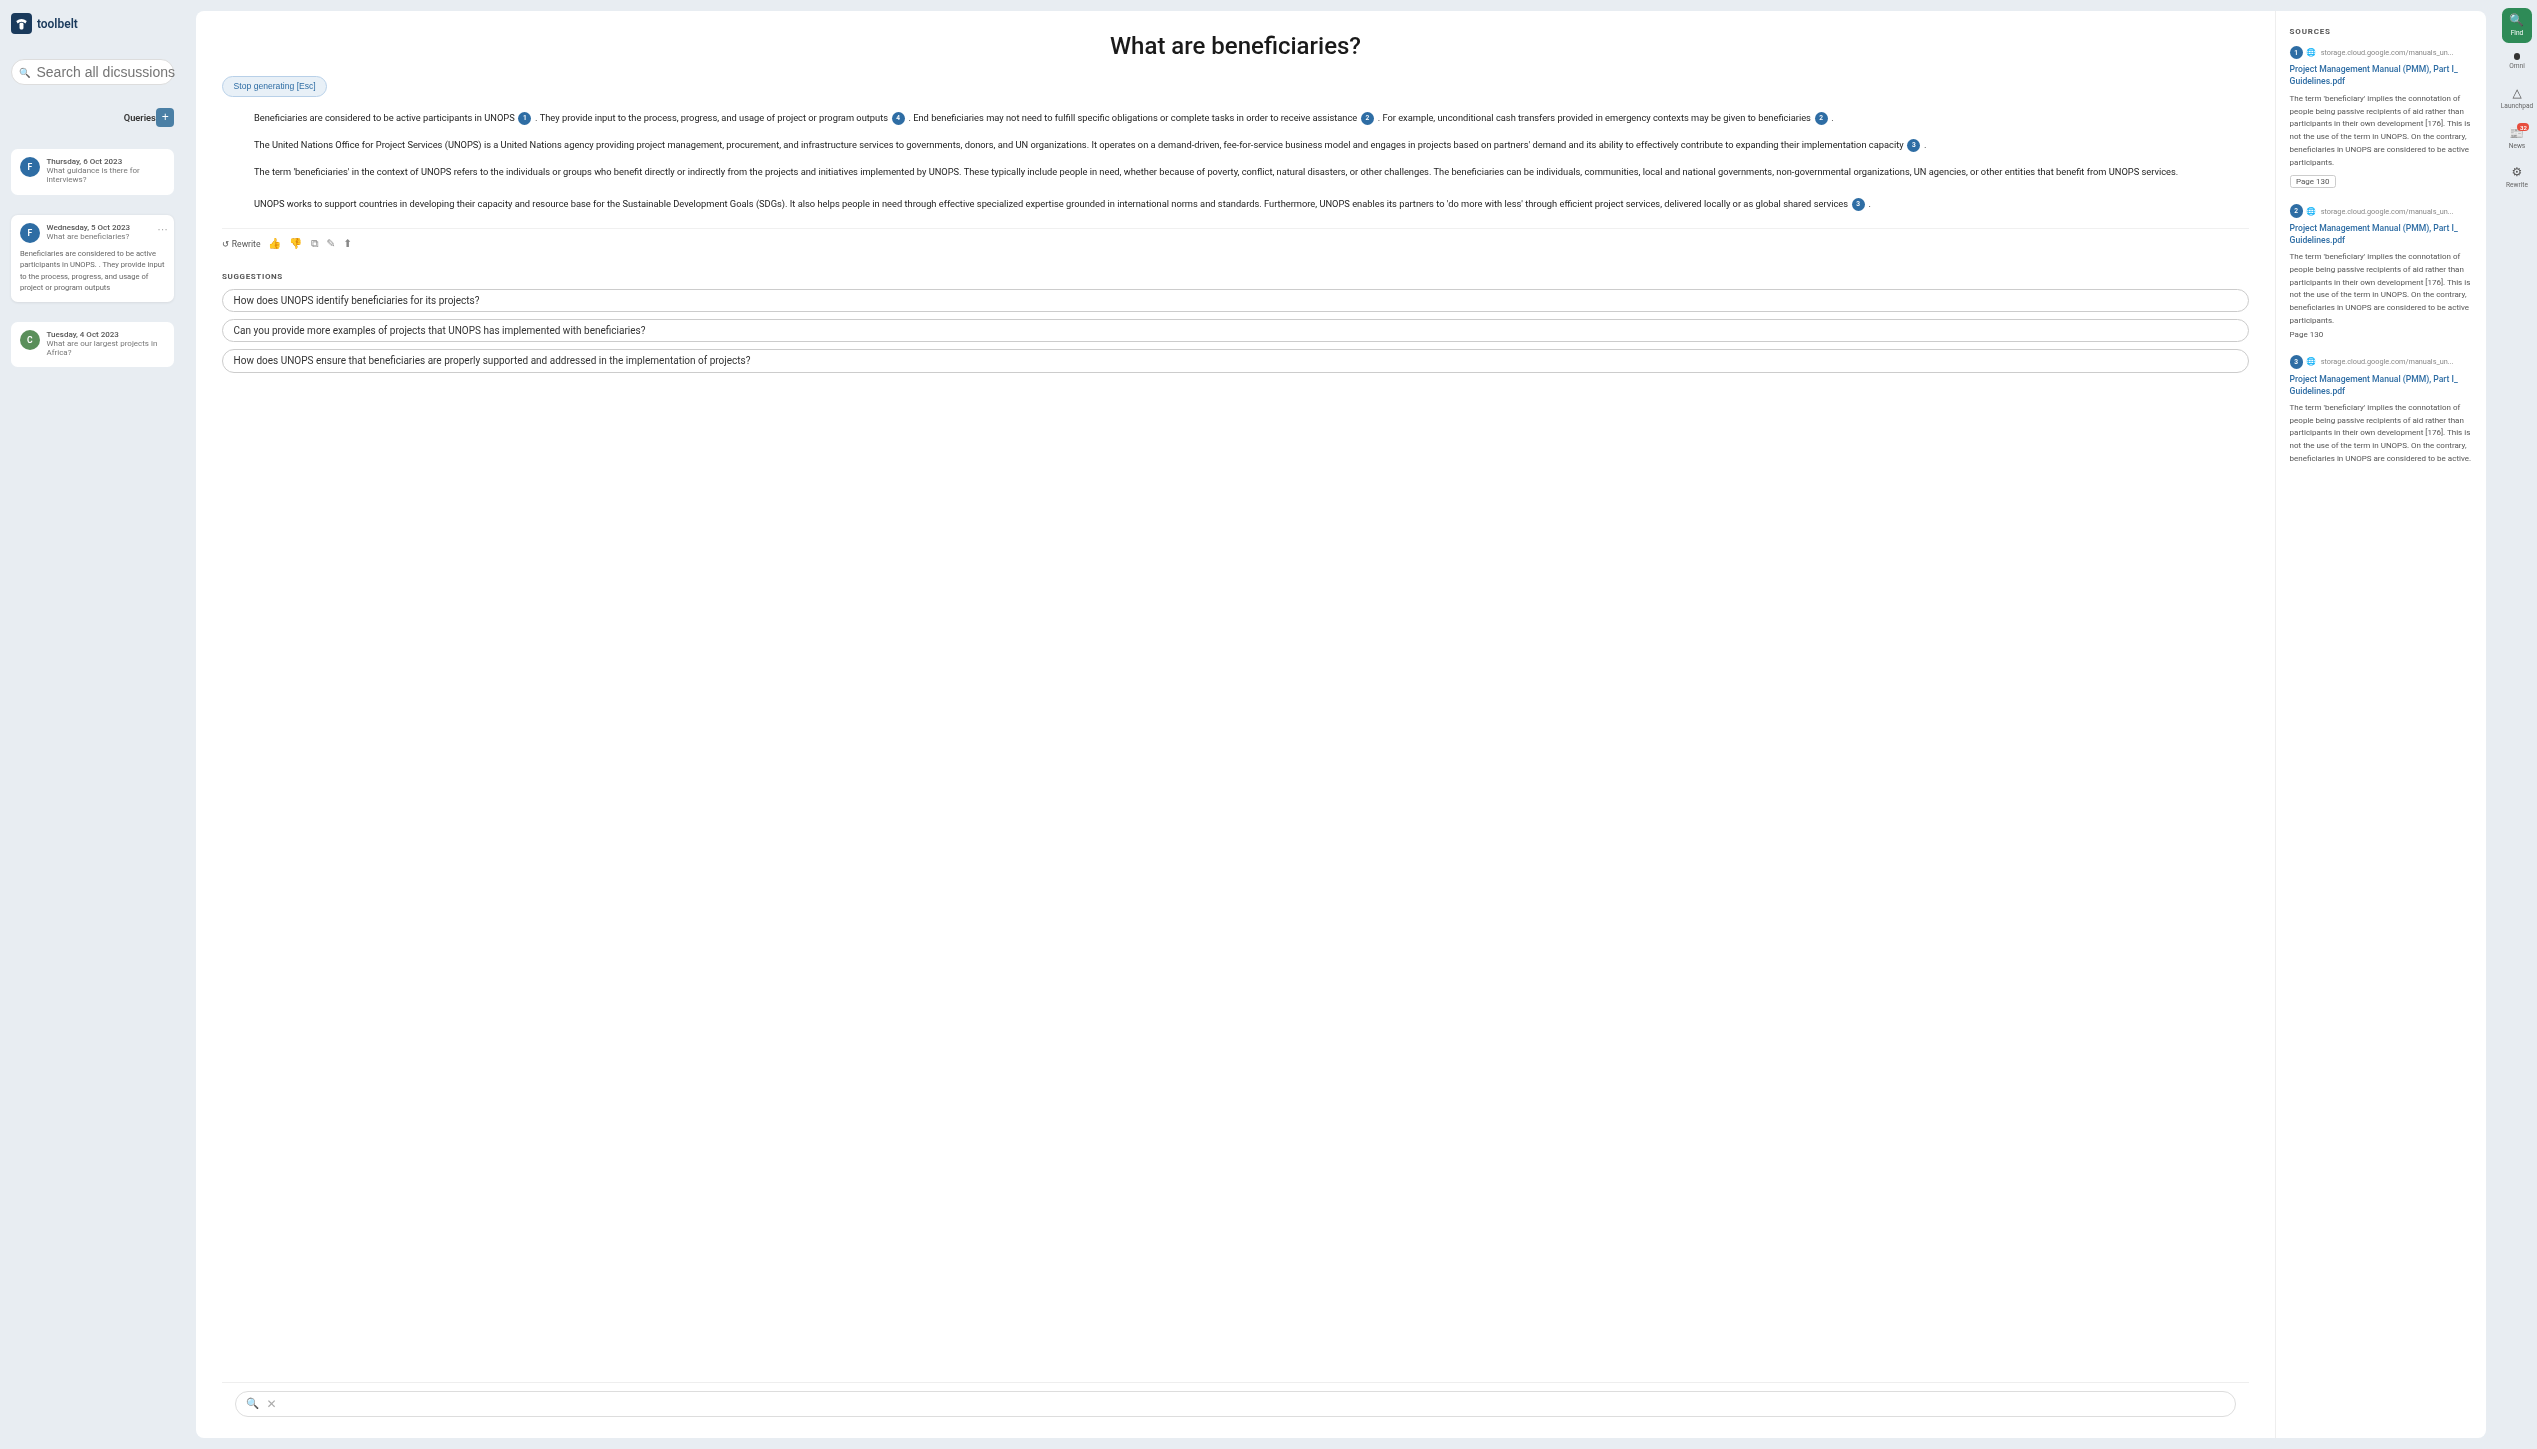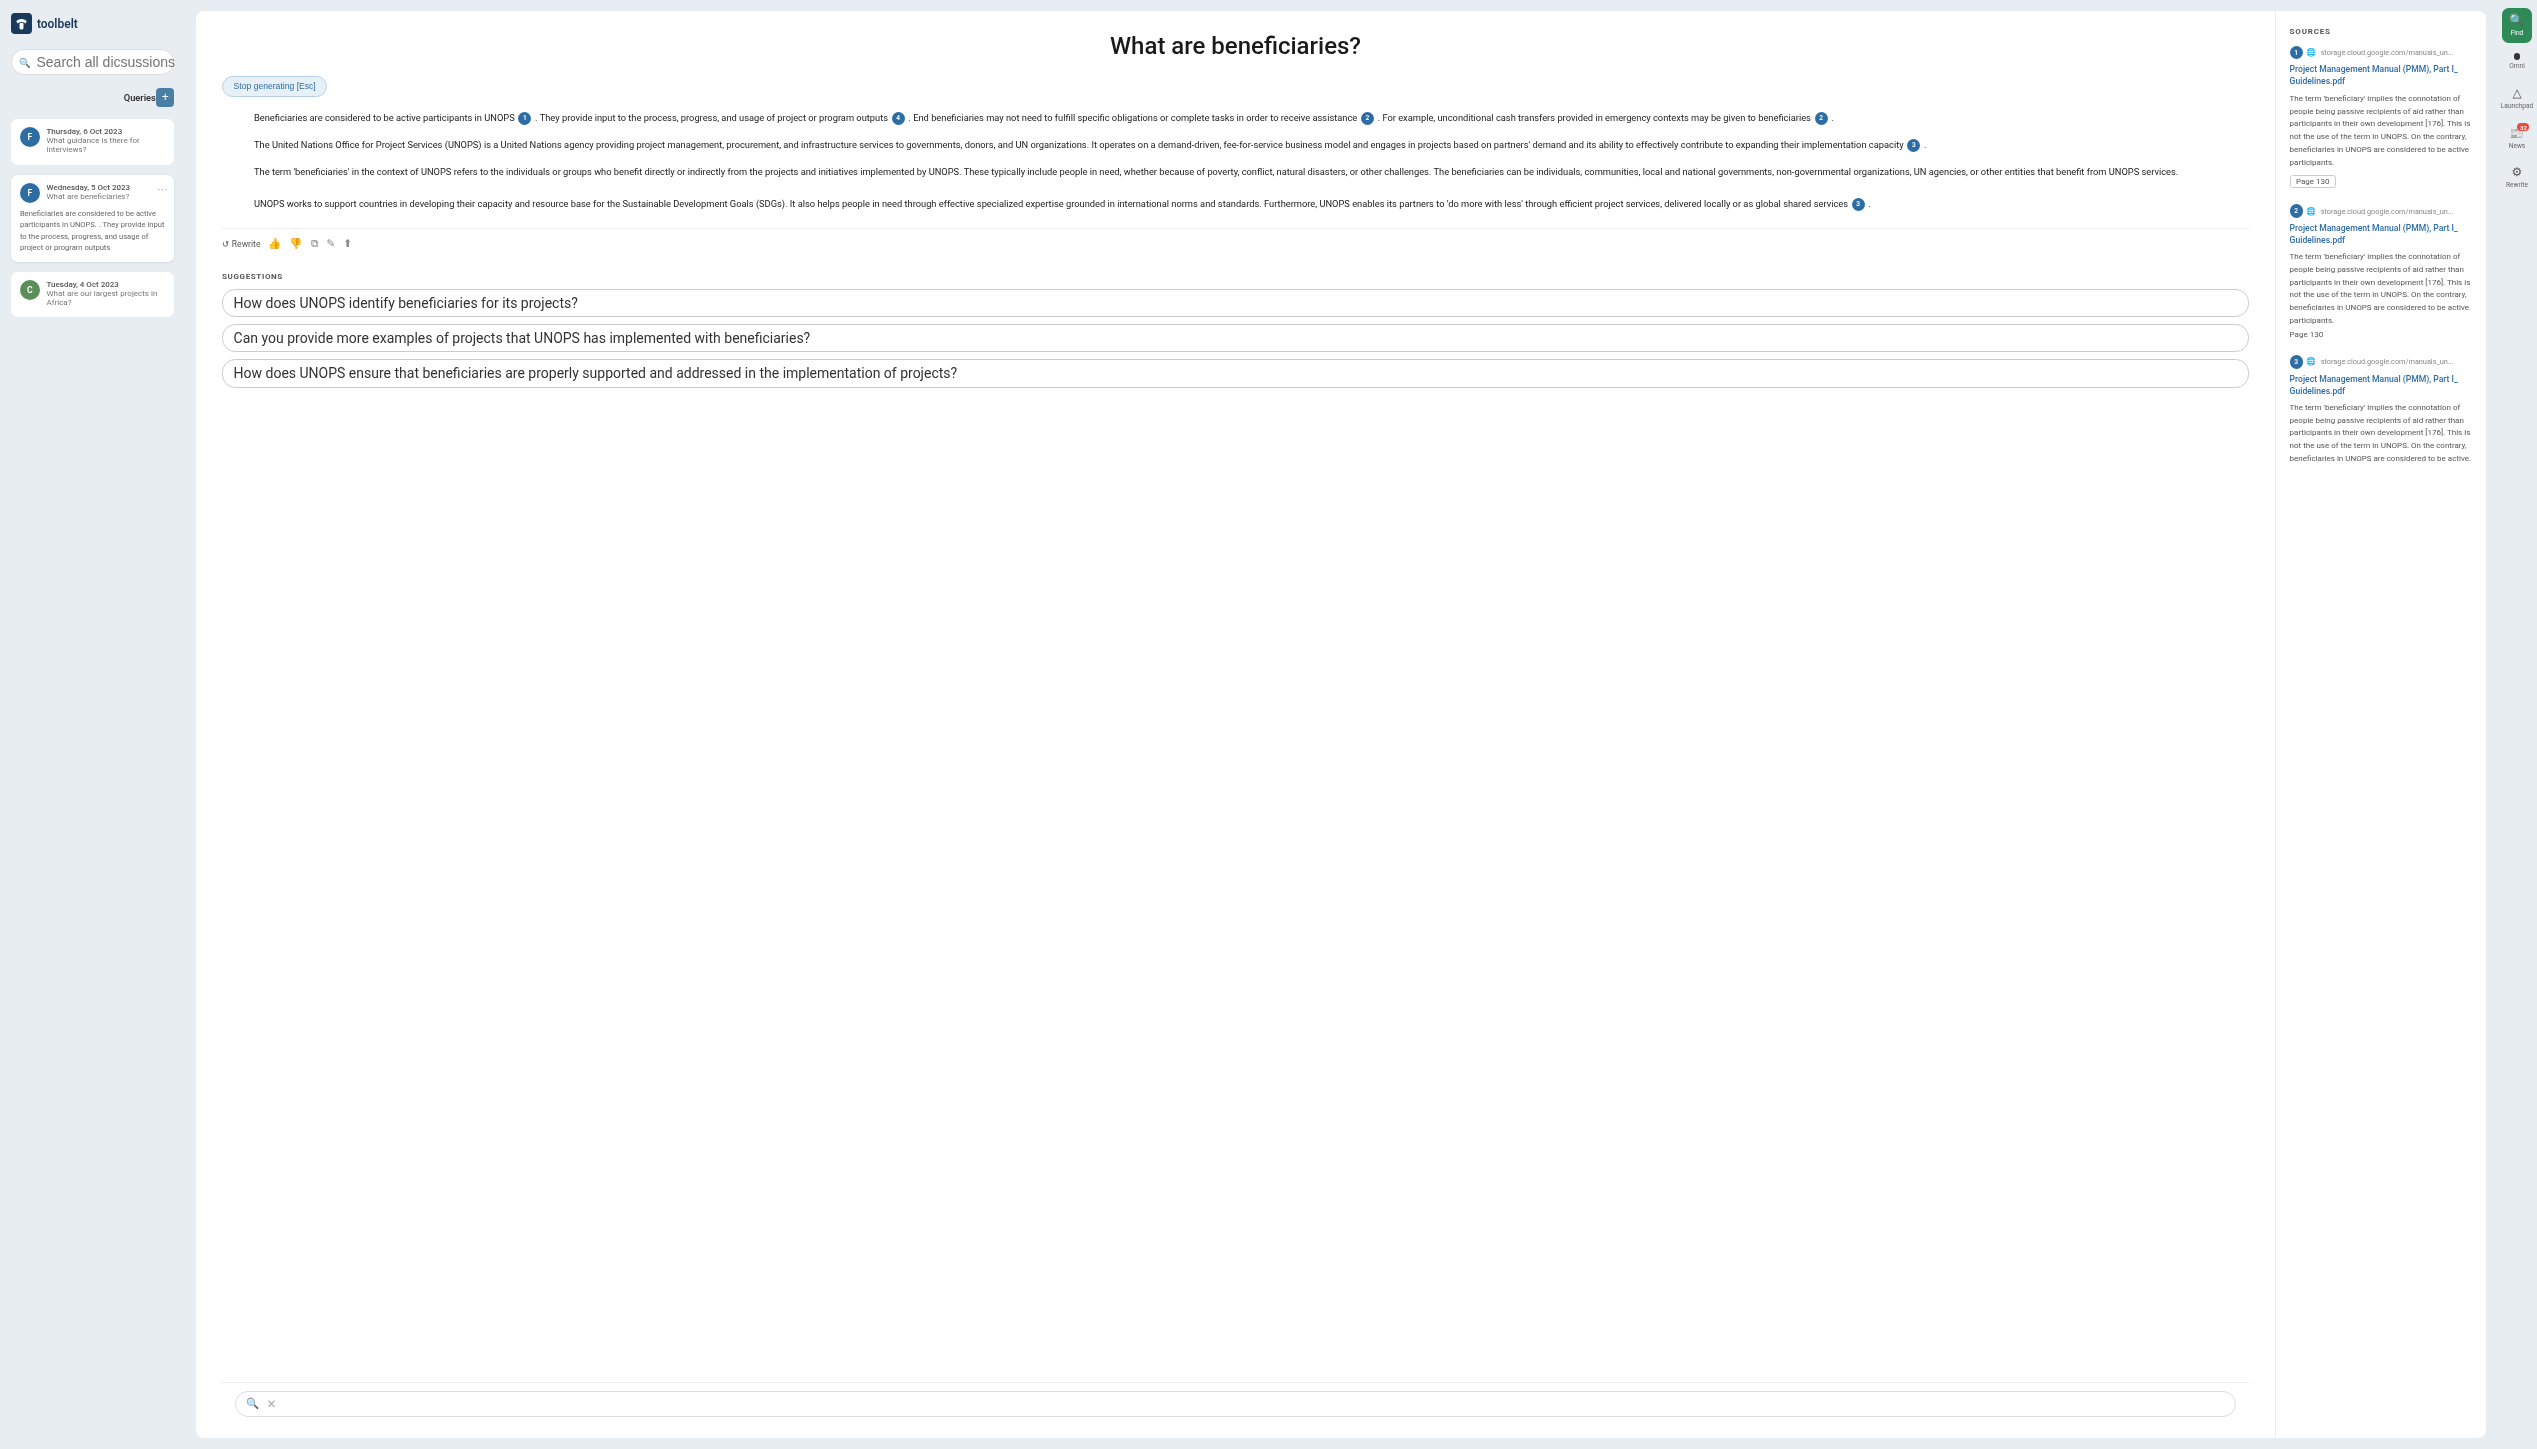--- a/index.html
+++ b/index.html
@@ -13,21 +13,21 @@
     }
 
     
     .sidebar {
       width: 185px;
       min-width: 185px;
       background: #e8edf2;
       padding: 10.6px;
       display: flex;
       flex-direction: column;
-      gap: 10px;
+      gap: 20px;
       overflow-y: auto;
     }
 
     .logo {
       display: flex;
       align-items: center;
       gap: 5.3px;
       padding: 2.6px 0 5.3px 0;
     }
     .logo-icon {
@@ -235,21 +235,21 @@
       font-weight: 700;
       color: #555;
       letter-spacing: 0.08em;
       margin-bottom: 8px;
     }
     .suggestion-chip {
       display: inline-block;
       border: 0.7px solid #ccc;
       border-radius: 13.2px;
       padding: 5.3px 10.6px;
-      font-size: 14px;
+      font-size: 10px;
       color: #333;
       margin-bottom: 6.6px;
       cursor: pointer;
       width: 100%;
       text-align: left;
     }
 
     .follow-up-bar {
       border-top: 0.7px solid #eee;
       padding: 8px 13.2px;

